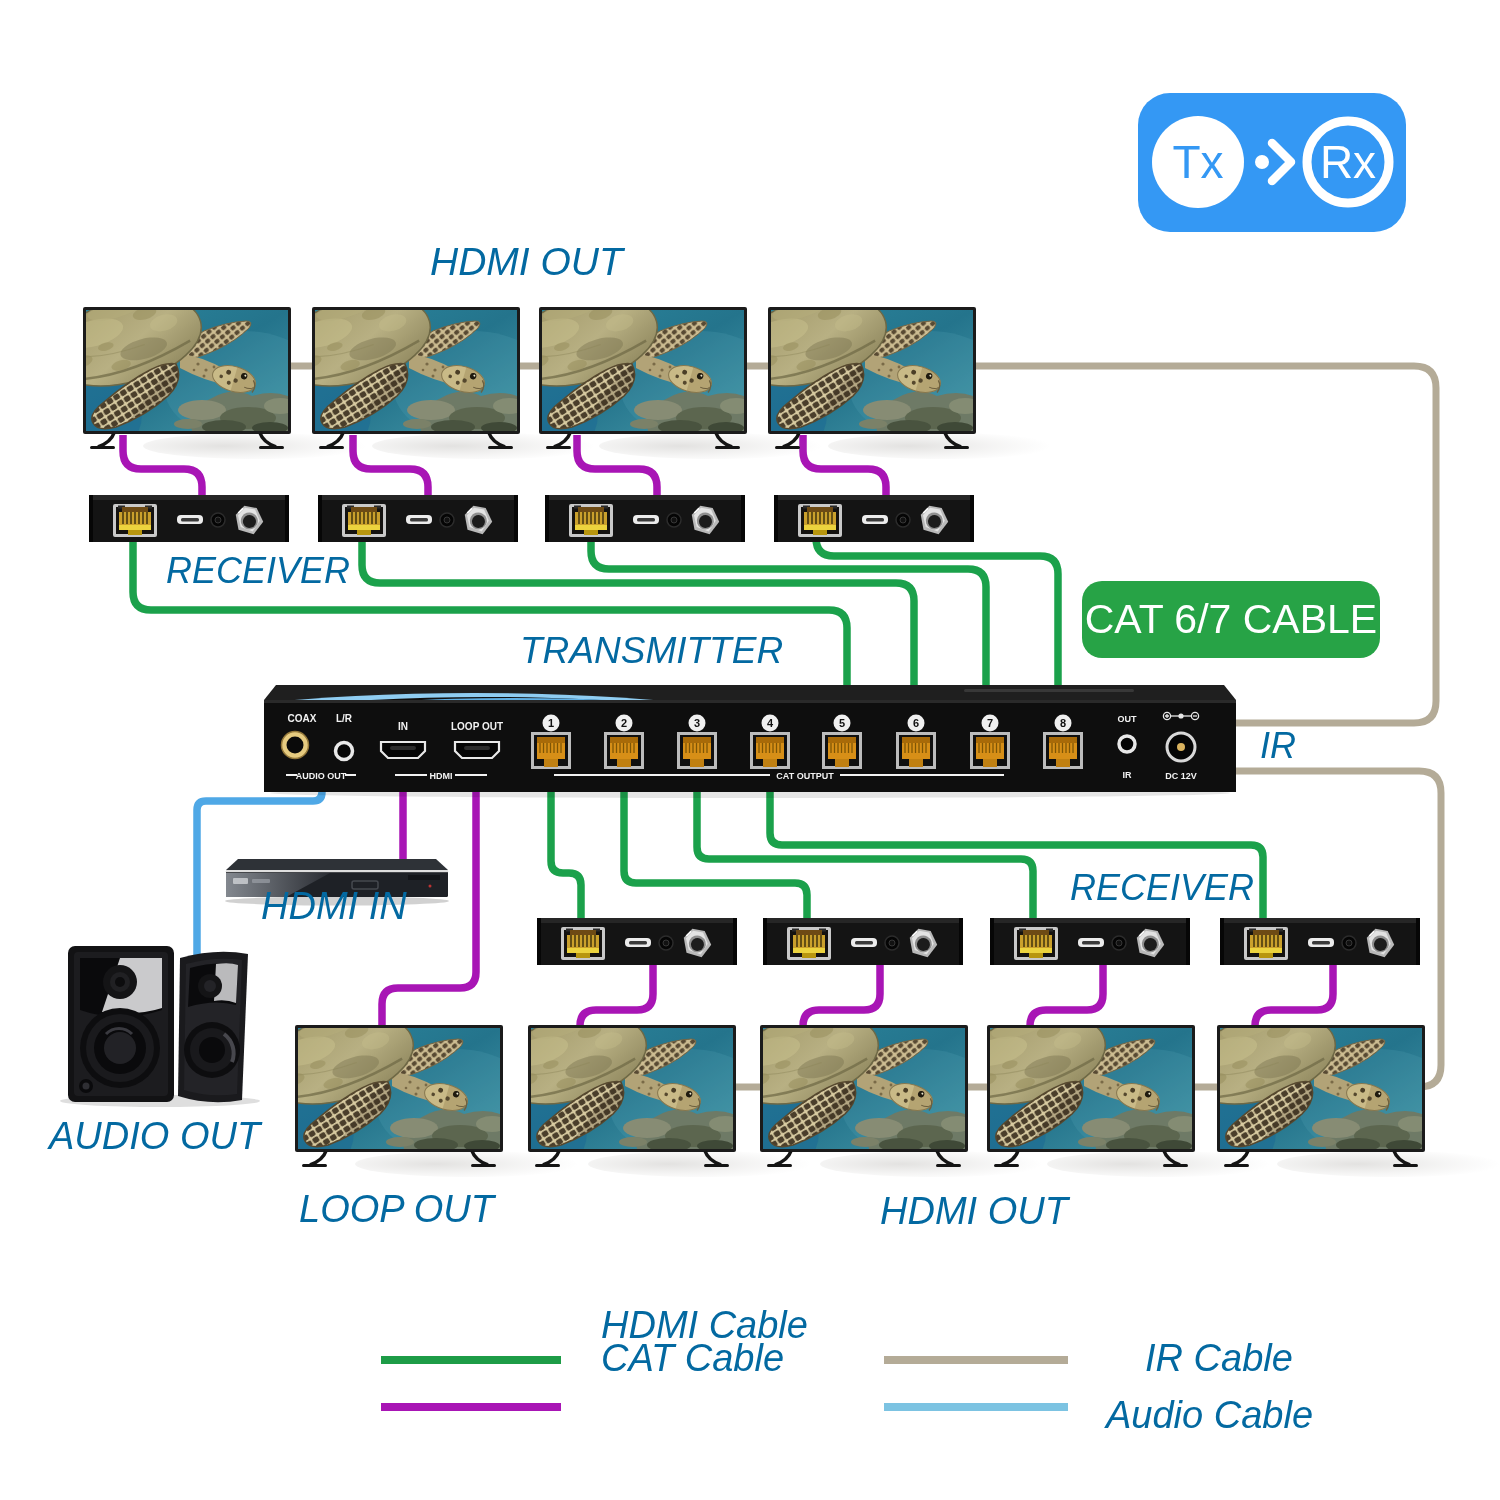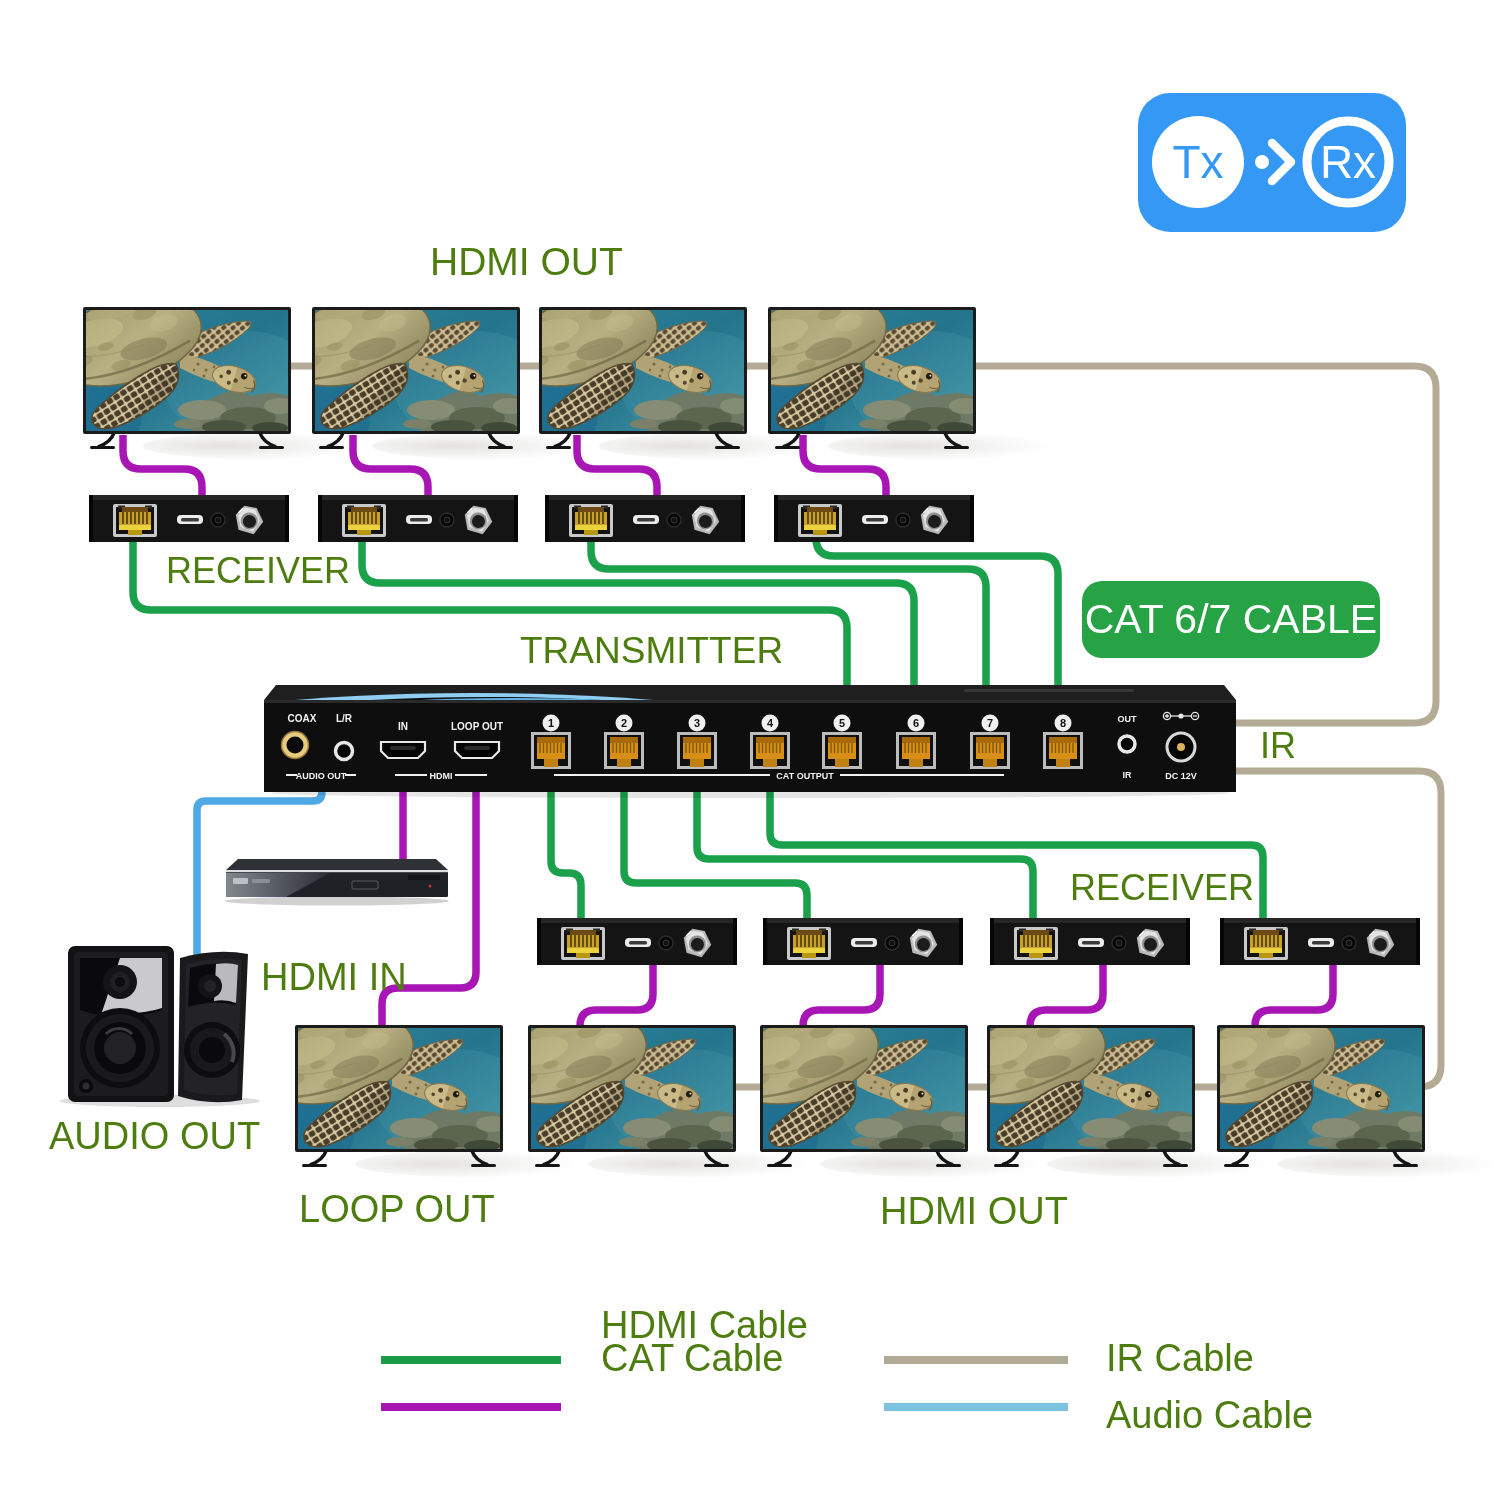--- a/index.html
+++ b/index.html
@@ -1,19 +1,19 @@
 <!DOCTYPE html>
 <html><head>
 <meta charset="utf-8">
 <style>
 html,body{margin:0;padding:0;}
 body{width:1500px;height:1500px;position:relative;background:#ffffff;overflow:hidden;
   font-family:"Liberation Sans", sans-serif;}
 .abs{position:absolute;}
-.lbl{position:absolute;color:#4d7c0f;font-size:38px;letter-spacing:0px;white-space:nowrap;z-index:6;}
+.lbl{position:absolute;color:#0369a1;font-size:38px;letter-spacing:0px;white-space:nowrap;z-index:6;font-style:italic;}
 svg{display:block;overflow:visible;}
 </style>
 </head>
 <body>
 
 <svg class="abs" id="cables" width="1500" height="1500" style="left:0;top:0;z-index:1" viewBox="0 0 1500 1500" fill="none">
 
   <g stroke="#b4ab97" stroke-width="7">
     <path d="M180,366 H1414 Q1436,366 1436,388 V701 Q1436,723 1414,723 H1236"></path>
     <path d="M1236,771 H1419 Q1441,771 1441,793 V1065 Q1441,1087 1419,1087 H560"></path>
@@ -519,26 +519,26 @@
   <circle cx="210" cy="69" r="41" fill="none" stroke="#ffffff" stroke-width="9"></circle>
   <text x="210" y="85" font-size="46" fill="#ffffff" text-anchor="middle" font-family="Liberation Sans, sans-serif">Rx</text>
 </svg>
 
 <div class="abs" style="left:1082px;top:581px;width:298px;height:77px;background:#27a346;border-radius:20px;z-index:5;color:#fff;font-size:41px;text-align:center;line-height:76px;letter-spacing:0px;">CAT 6/7 CABLE</div>
 
 <div class="lbl" style="left:430px;top:240px;font-size:39px;">HDMI OUT</div>
 <div class="lbl" style="left:166px;top:550px;font-size:36px;">RECEIVER</div>
 <div class="lbl" style="left:520px;top:630px;font-size:37px;">TRANSMITTER</div>
 <div class="lbl" style="left:1260px;top:725px;font-size:36px;">IR</div>
-<div class="lbl" style="left:261px;top:956px;">HDMI IN</div>
+<div class="lbl" style="left:261px;top:885px;">HDMI IN</div>
 <div class="lbl" style="left:49px;top:1115px;">AUDIO OUT</div>
 <div class="lbl" style="left:1070px;top:867px;font-size:36px;">RECEIVER</div>
 <div class="lbl" style="left:299px;top:1188px;">LOOP OUT</div>
 <div class="lbl" style="left:880px;top:1190px;">HDMI OUT</div>
 
 <div class="abs" style="left:381px;top:1356px;width:180px;height:8px;background:#1d9c47;z-index:5"></div>
 <div class="abs" style="left:381px;top:1403px;width:180px;height:8px;background:#a815b5;z-index:5"></div>
 <div class="abs" style="left:884px;top:1356px;width:184px;height:8px;background:#b4ab97;z-index:5"></div>
 <div class="abs" style="left:884px;top:1403px;width:184px;height:8px;background:#7cc3e2;z-index:5"></div>
 <div class="lbl" style="left:601px;top:1337px;">CAT Cable</div>
 <div class="lbl" style="left:601px;top:1304px;">HDMI Cable</div>
-<div class="lbl" style="left:1106px;top:1337px;">IR Cable</div>
+<div class="lbl" style="left:1145px;top:1337px;">IR Cable</div>
 <div class="lbl" style="left:1106px;top:1386px;margin-top:8px;">Audio Cable</div>
 
 </body></html>

